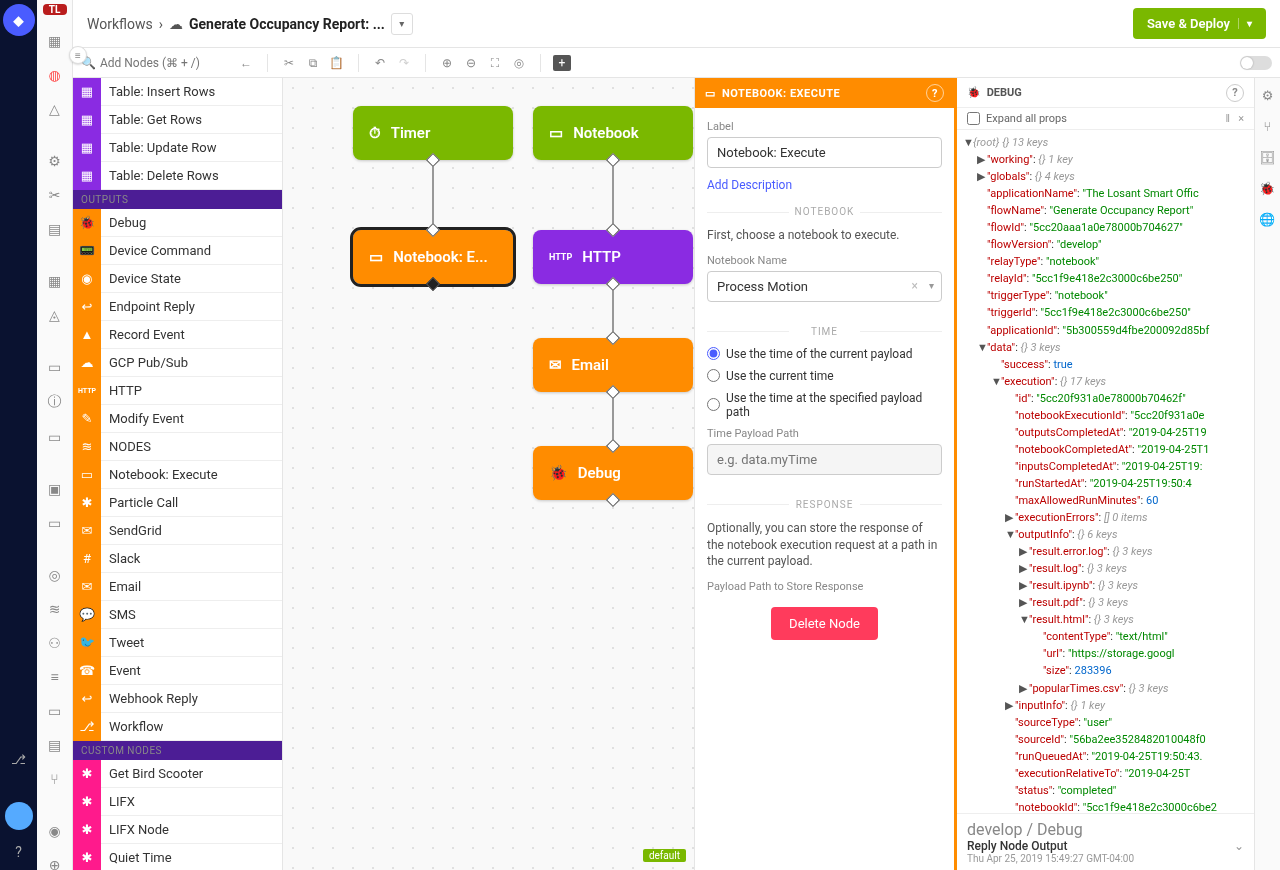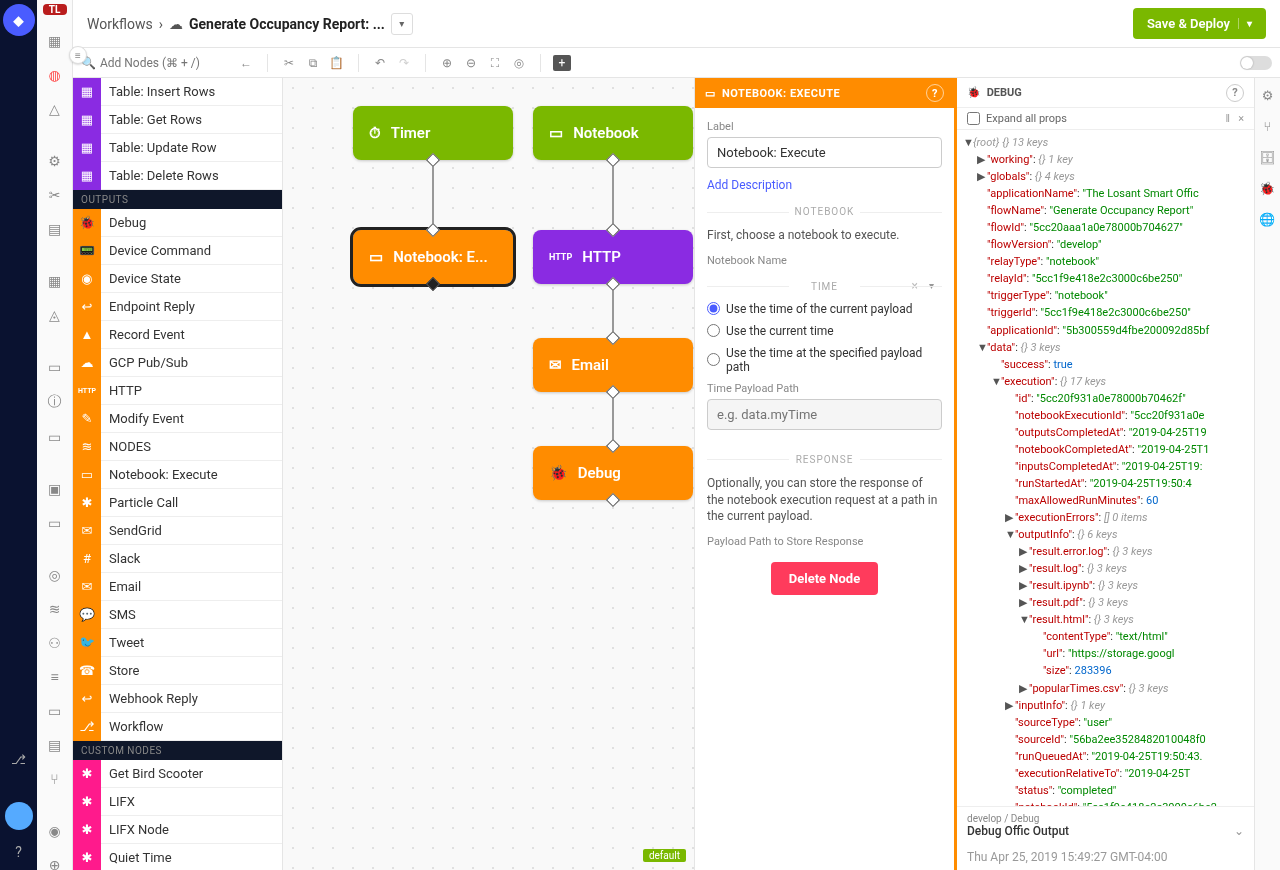--- a/index.html
+++ b/index.html
@@ -36,21 +36,21 @@
 .tb-sep { width:1px; height:18px; background:#e5e5e5; margin:0 6px; }
 .tb-icon { width:18px; text-align:center; cursor:pointer; }
 .toggle { width:32px; height:14px; border-radius:8px; background:#ddd; position:relative; }
 .toggle::after { content:""; position:absolute; width:12px;height:12px;border-radius:50%;background:#fff;top:1px;left:1px;box-shadow:0 0 2px rgba(0,0,0,.3); }
 
 
 .workspace { flex:1; display:flex; min-height:0; }
 
 
 .palette { width:210px; border-right:1px solid #e5e5e5; overflow-y:auto; background:#fff; }
-.palette-header { background:#0f172a; color:#888; font-size:10px; letter-spacing:.5px; text-transform:uppercase; padding:4px 8px; }
+.palette-header { background:#4c1d95; color:#888; font-size:10px; letter-spacing:.5px; text-transform:uppercase; padding:4px 8px; }
 .node-item { display:flex; align-items:center; height:28px; border-bottom:1px solid #eee; cursor:pointer; }
 .node-icon { width:28px; height:28px; display:flex; align-items:center; justify-content:center; color:#fff; font-size:13px; }
 .ni-purple { background:#8a2be2; }
 .ni-orange { background:#ff8c00; }
 .ni-pink { background:#ff1a8c; }
 .node-label { padding-left:8px; font-size:13px; color:#333; }
 
 
 .canvas { flex:1; position:relative; background:#f9f9f9; background-image:radial-gradient(#e0e0e0 1px, transparent 1px); background-size:20px 20px; overflow:hidden; }
 .flow-node { position:absolute; border-radius:8px; color:#fff; font-weight:600; font-size:15px; display:flex; align-items:center; padding:0 16px; gap:10px; box-shadow:0 1px 3px rgba(0,0,0,.2); }
@@ -71,44 +71,44 @@
 .config-body p { margin-bottom:10px; line-height:1.4; }
 .form-label { font-size:11px; color:#888; margin-bottom:4px; display:block; }
 .form-input { width:100%; border:1px solid #ccc; border-radius:4px; padding:7px 9px; font-size:13px; color:#333; margin-bottom:10px; }
 .form-input.disabled { background:#f5f5f5; color:#aaa; }
 .link { color:#4a5cff; font-size:12px; cursor:pointer; }
 .section-divider { text-align:center; font-size:10px; letter-spacing:1px; color:#aaa; margin:14px 0 10px; position:relative; }
 .section-divider::before,.section-divider::after { content:""; position:absolute; top:50%; width:35%; height:1px; background:#eee; }
 .section-divider::before { left:0; } .section-divider::after { right:0; }
 .radio-row { display:flex; align-items:center; gap:6px; margin-bottom:8px; font-size:12px; color:#333; }
 .radio-row input { accent-color:#4a5cff; }
-.delete-btn { display:block; margin:14px auto 8px; background:#ff3b5c; color:#fff; border:none; padding:9px 18px; border-radius:4px; font-size:13px; font-weight:700; }
+.delete-btn { display:block; margin:14px auto 8px; background:#ff3b5c; color:#fff; border:none; padding:9px 18px; border-radius:4px; font-size:13px; font-weight:400; }
 .select-wrap { position:relative; }
 .select-wrap .caret { position:absolute; right:8px; top:9px; color:#999; font-size:10px; }
 .select-wrap .clear { position:absolute; right:24px; top:8px; color:#bbb; font-size:12px; }
 
 
 .debug-panel { width:300px; border-left:3px solid #ff8c00; display:flex; flex-direction:column; background:#fff; font-family:Menlo,Consolas,monospace; font-size:11px; }
 .debug-header { height:30px; display:flex; align-items:center; padding:0 10px; border-bottom:1px solid #eee; color:#555; font-weight:700; }
 .debug-header .hicon { margin-right:6px; }
 .debug-header .qmark { margin-left:auto; width:18px;height:18px;border:1px solid #ccc;border-radius:50%;display:flex;align-items:center;justify-content:center;font-size:11px;color:#888; }
 .debug-controls { padding:4px 10px; display:flex; align-items:center; gap:6px; color:#666; border-bottom:1px solid #eee; font-family:-apple-system,sans-serif; font-size:11px; }
 .debug-controls .ctrl-icons { margin-left:auto; display:flex; gap:8px; color:#999; }
 .debug-tree { flex:1; overflow:auto; padding:4px 6px; line-height:1.55; white-space:nowrap; }
 .debug-tree .row { display:block; }
 .k { color:#b00; } 
 .s { color:#080; } 
 .n { color:#06c; } 
 .b { color:#06c; }
 .g { color:#999; font-style:italic; }
 .arrow { color:#555; display:inline-block; width:10px; }
 .debug-footer { border-top:1px solid #eee; padding:6px 10px; font-family:-apple-system,sans-serif; }
-.debug-footer .line1 { font-size:10px; color:#888; }
+.debug-footer .line1 { font-size:16px; color:#888; }
 .debug-footer .line2 { font-size:12px; color:#333; font-weight:500; display:flex; }
-.debug-footer .line3 { font-size:12px; color:#999;margin-top:12px; }
+.debug-footer .line3 { font-size:10px; color:#999; }
 
 
 .right-rail { width:26px; background:#fafafa; border-left:1px solid #e5e5e5; display:flex; flex-direction:column; align-items:center; padding-top:10px; gap:16px; color:#888; font-size:13px; }
 .right-rail .active { color:#222; }
 
 
 .palette-collapse { position:absolute; top:46px; left:69px; width:18px; height:18px; border-radius:50%; background:#fff; border:1px solid #ddd; box-shadow:0 1px 2px rgba(0,0,0,.15); display:flex;align-items:center;justify-content:center;font-size:10px;color:#888;z-index:5; }
 </style>
 </head>
 <body>
@@ -279,21 +279,21 @@
             <div class="node-item">
               <span class="node-icon ni-orange">💬</span>
               <span class="node-label">SMS</span>
             </div>
             <div class="node-item">
               <span class="node-icon ni-orange">🐦</span>
               <span class="node-label">Tweet</span>
             </div>
             <div class="node-item">
               <span class="node-icon ni-orange">☎</span>
-              <span class="node-label">Store</span>
+              <span class="node-label">Event</span>
             </div>
             <div class="node-item">
               <span class="node-icon ni-orange">↩</span>
               <span class="node-label">Webhook Reply</span>
             </div>
             <div class="node-item">
               <span class="node-icon ni-orange">⎇</span>
               <span class="node-label">Workflow</span>
             </div>
           </div>
@@ -370,20 +370,21 @@
         </div>
         <div class="config-body">
           <label class="form-label">Label</label>
           <input class="form-input" value="Notebook: Execute" style="">
           <span class="link">Add Description</span>
 
           <div class="section-divider">NOTEBOOK</div>
           <p>First, choose a notebook to execute.</p>
           <label class="form-label">Notebook Name</label>
           <div class="select-wrap">
+            <input class="form-input" value="Process Motion" style="">
             <span class="clear">×</span>
             <span class="caret">▾</span>
           </div>
 
           <div class="section-divider">TIME</div>
           <label class="radio-row">
               <input type="radio" checked="" style="">
               <span>Use the time of the current payload</span>
             </label>
           <label class="radio-row">
@@ -458,21 +459,21 @@
             <span class="row" style="padding-left:42px"><span class="arrow"></span><span class="k">"sourceId"</span>: <span class="s">"56ba2ee3528482010048f0</span></span>
             <span class="row" style="padding-left:42px"><span class="arrow"></span><span class="k">"runQueuedAt"</span>: <span class="s">"2019-04-25T19:50:43.</span></span>
             <span class="row" style="padding-left:42px"><span class="arrow"></span><span class="k">"executionRelativeTo"</span>: <span class="s">"2019-04-25T</span></span>
             <span class="row" style="padding-left:42px"><span class="arrow"></span><span class="k">"status"</span>: <span class="s">"completed"</span></span>
             <span class="row" style="padding-left:42px"><span class="arrow"></span><span class="k">"notebookId"</span>: <span class="s">"5cc1f9e418e2c3000c6be2</span></span>
             <span class="row" style="padding-left:42px"><span class="arrow"></span><span class="k">"applicationId"</span>: <span class="s">"5b300559d4fbe20009</span></span>
           </div>
         <div class="debug-footer">
           <div class="line1">develop / Debug</div>
           <div class="line2">
-              <span>Debug Offic Output</span>
+              <span>Reply Node Output</span>
               <span style="margin-left:auto;color:#999">⌄</span>
             </div>
           <div class="line3">Thu Apr 25, 2019 15:49:27 GMT-04:00</div>
         </div>
       </div>
 
       <div class="right-rail">
         <span>⚙</span>
         <span>⑂</span>
         <span>🗄</span>

